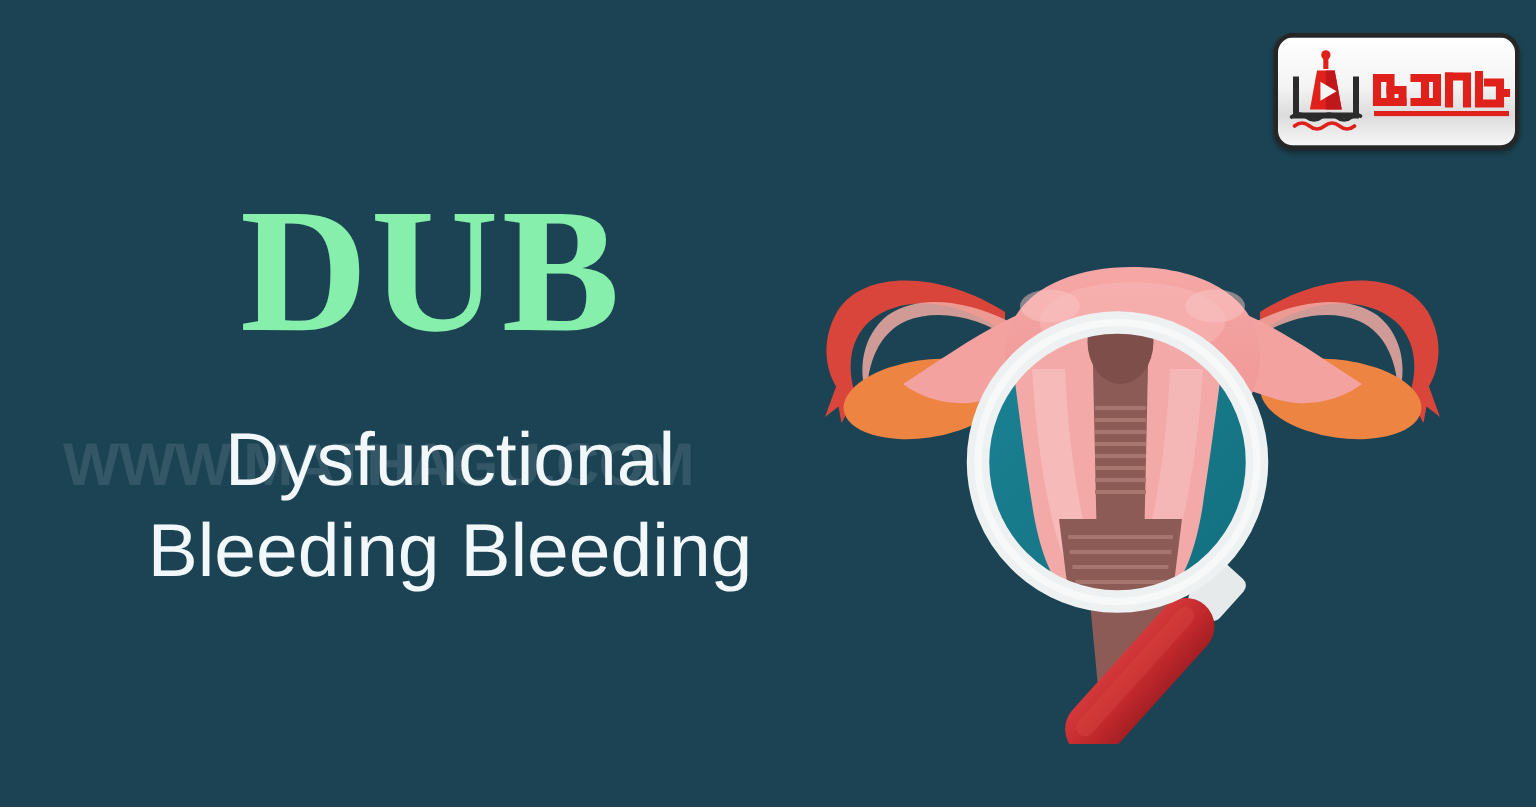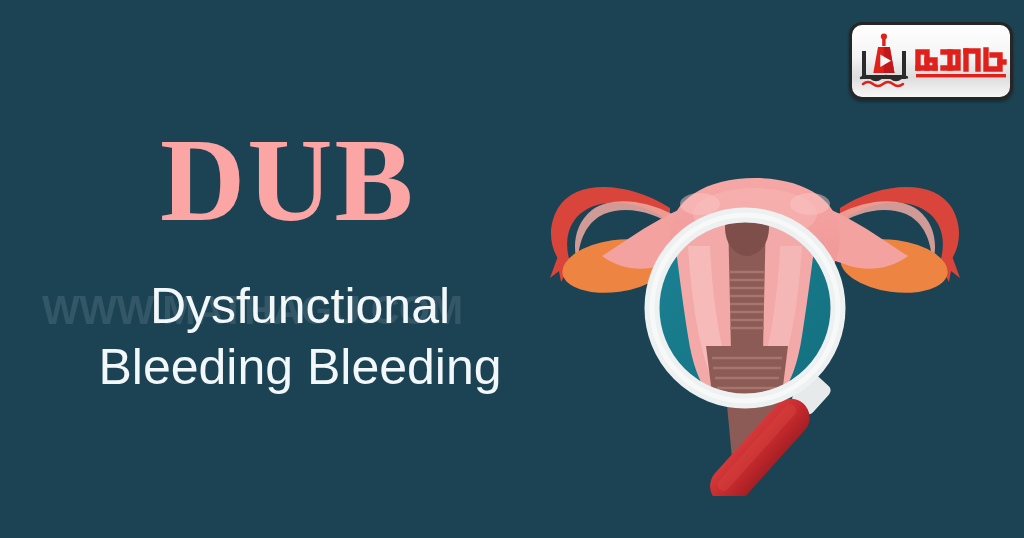--- a/index.html
+++ b/index.html
@@ -37,21 +37,21 @@
 
   
   .title-acronym {
     position: absolute;
     left: 160px;
     top: 122px;
     font-family: "Liberation Serif", serif;
     font-size: 118px;
     line-height: 1;
     font-weight: 700;
-    color: #fca5a5;
+    color: #86efac;
     letter-spacing: 2px;
   }
 
   .subtitle {
     position: absolute;
     left: 0px;
     top: 276px;
     width: 600px;
     text-align: center;
     font-family: "Liberation Sans", sans-serif;

